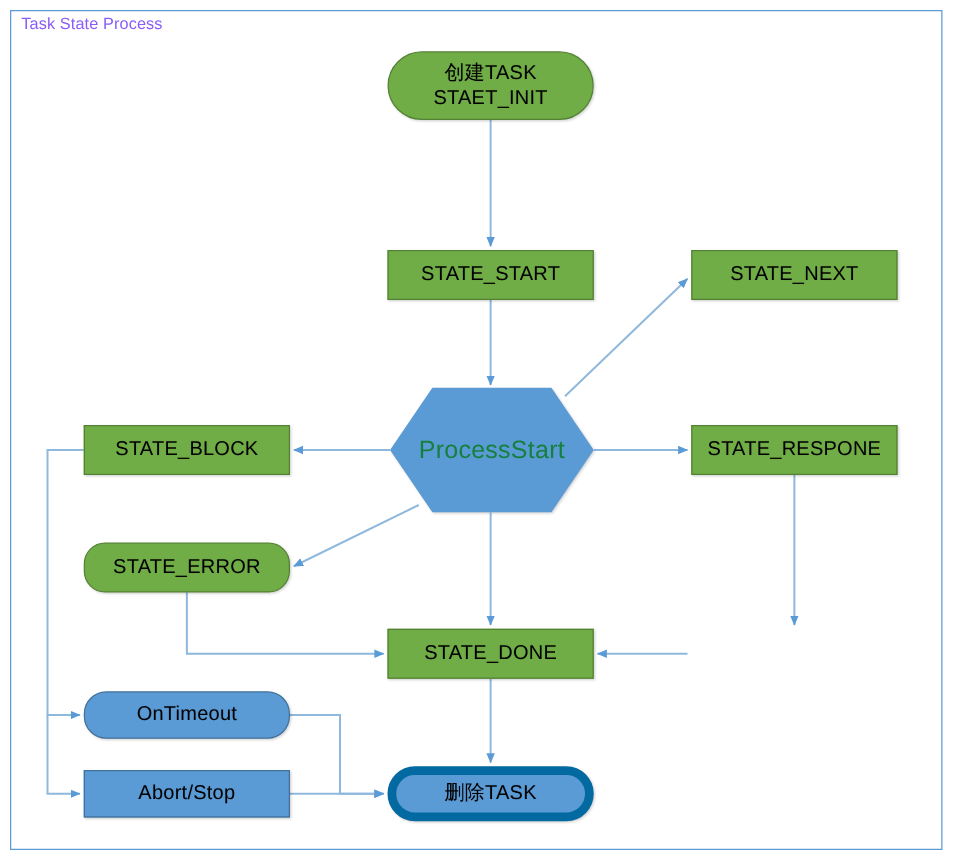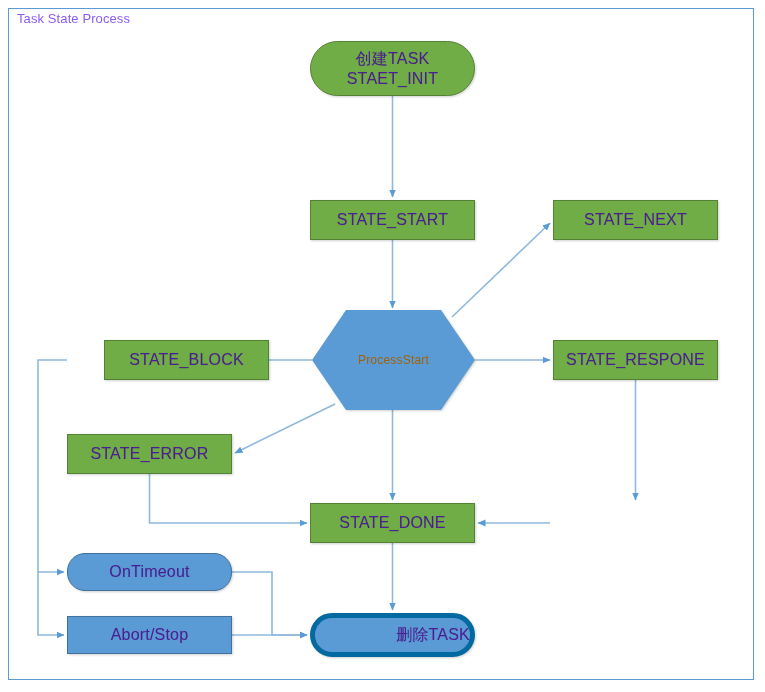--- a/index.html
+++ b/index.html
@@ -44,21 +44,21 @@
     height: 692px;
     pointer-events: none;
   }
   .node {
     position: absolute;
     box-sizing: border-box;
     display: flex;
     align-items: center;
     justify-content: center;
     text-align: center;
-    color: #4c1d95;
+    color: #000000;
     font-size: 16px;
     line-height: 1.25;
     letter-spacing: 0.2px;
     text-shadow: 0 0 1px rgba(0,0,0,0.15);
     filter: drop-shadow(1px 1px 1px rgba(0,0,0,0.18));
   }
   .node-green {
     background: #70ad47;
     border: 1px solid #548235;
   }
@@ -66,40 +66,39 @@
     background: #5b9bd5;
     border: 1px solid #41719c;
   }
   .node-stadium-green {
     background: #70ad47;
     border: 1px solid #548235;
     border-radius: 32px;
   }
   .node-stadium-blue {
     background: #5b9bd5;
-    border: 5px solid #0369a1;
+    border: 7px solid #0369a1;
     border-radius: 24px;
-    justify-content: flex-end;
   }
   .hex-wrap {
     position: absolute;
     filter: drop-shadow(1px 1px 1px rgba(0,0,0,0.18));
   }
   .hex-wrap svg { display: block; }
   .hex-label {
     position: absolute;
     left: 0;
     top: 0;
     width: 100%;
     height: 100%;
     display: flex;
     align-items: center;
     justify-content: center;
-    color: #a16207;
-    font-size: 12px;
+    color: #15803d;
+    font-size: 20px;
     letter-spacing: 0.2px;
   }
 </style>
 </head>
 <body>
 
 <div id="canvas">
   <div id="frame"></div>
 
   <div id="diagram-title">Task State Process</div>
@@ -157,29 +156,29 @@
     <span>STATE_NEXT</span>
   </div>
 
   <div class="hex-wrap" style="left:312px; top:310px; width:163px; height:100px;">
     <svg width="163" height="100" viewBox="0 0 163 100">
       <polygon points="34,0 129,0 163,50 129,100 34,100 0,50" fill="#5b9bd5"></polygon>
     </svg>
     <div class="hex-label">ProcessStart</div>
   </div>
 
-  <div class="node node-green" style="left:67px; top:340px; width:165px; height:40px;margin-left:37px;">
+  <div class="node node-green" style="left:67px; top:340px; width:165px; height:40px;">
     <span>STATE_BLOCK</span>
   </div>
 
   <div class="node node-green" style="left:553px; top:340px; width:165px; height:40px;">
     <span>STATE_RESPONE</span>
   </div>
 
-  <div class="node node-green" style="left:67px; top:434px; width:165px; height:40px;">
+  <div class="node node-green" style="left:67px; top:434px; width:165px; height:40px;border-radius:17px;">
     <span>STATE_ERROR</span>
   </div>
 
   <div class="node node-green" style="left:310px; top:503px; width:165px; height:40px;">
     <span>STATE_DONE</span>
   </div>
 
 
   <div class="node node-blue" style="left:67px; top:553px; width:165px; height:38px;border-radius:18px;">
     <span>OnTimeout</span>

